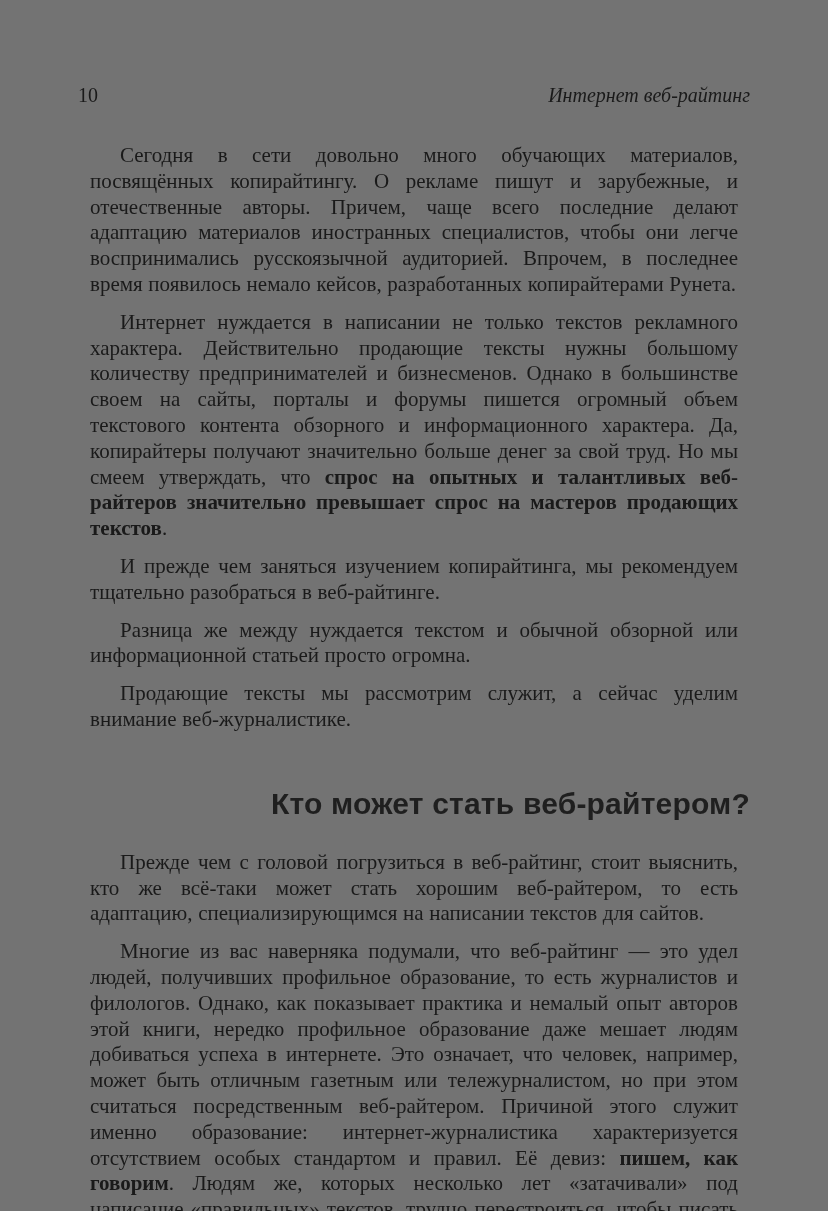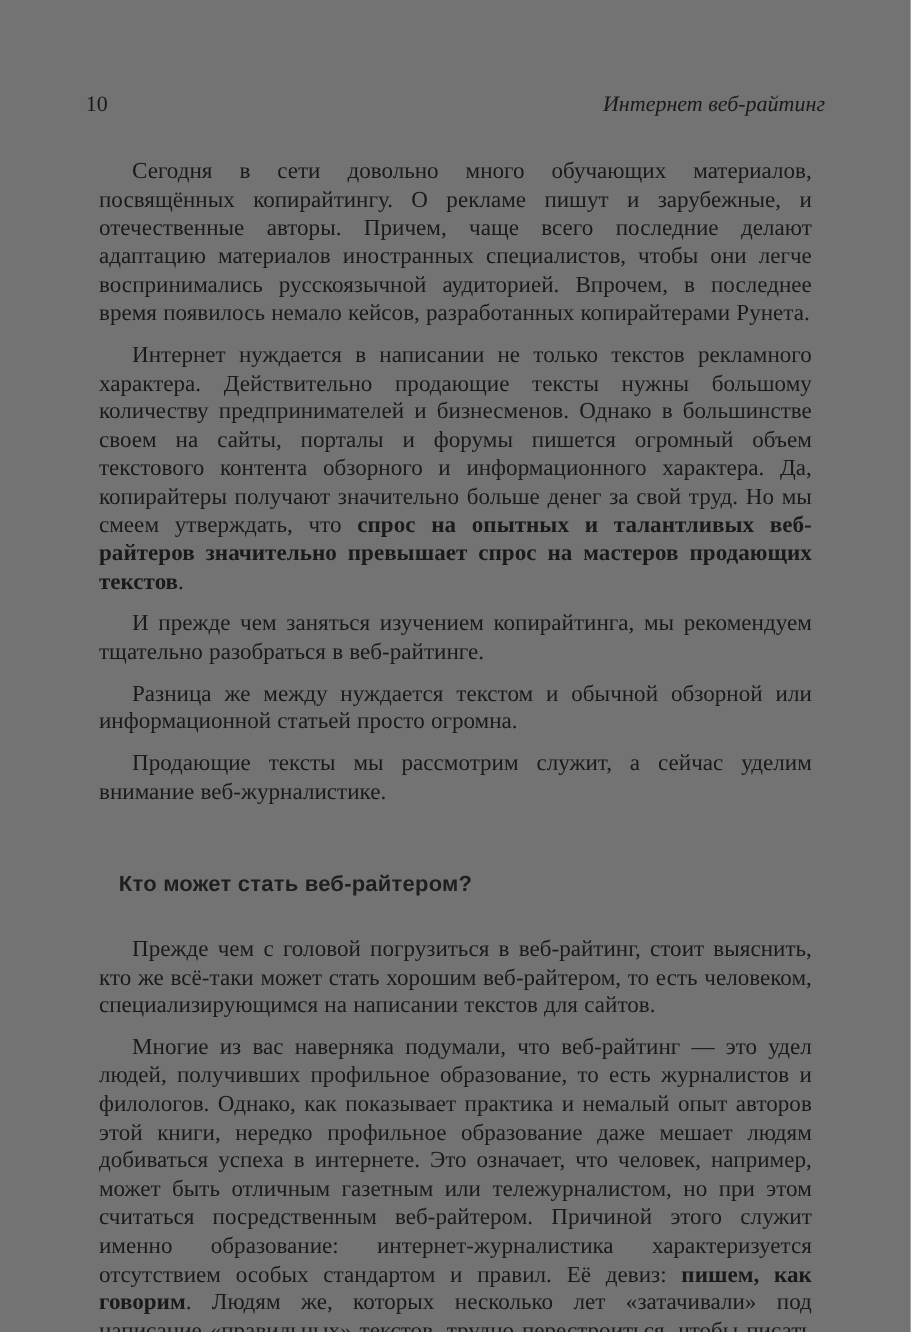--- a/index.html
+++ b/index.html
@@ -48,24 +48,25 @@
     word-spacing: 0.02em;
   }
   .para .bold {
     font-weight: bold;
   }
   .section-heading {
     margin: 54px 0 29px 0;
     padding-left: 30px;
     font-family: "Liberation Sans", sans-serif;
     font-weight: bold;
-    font-size: 20px;
+    font-size: 30px;
     line-height: 34px;
     letter-spacing: 0.2px;
     color: #1f1f1f;
+    text-align: right;
   }
 </style>
 </head>
 <body>
 
 <div class="page">
 
   <div class="running-head">
     <span class="page-number">10</span>
     <span class="running-title">Интернет веб-райтинг</span>
@@ -77,19 +78,19 @@
         <p class="para"><span>Сегодня в сети довольно много обучающих материалов, посвящённых копирайтингу. О рекламе пишут и зарубежные, и отечественные авторы. Причем, чаще всего последние делают адаптацию материалов иностранных специалистов, чтобы они легче воспринимались русскоязычной аудиторией. Впрочем, в последнее время появилось немало кейсов, разработанных копирайтерами Рунета.</span></p>
         <p class="para"><span>Интернет нуждается в написании не только текстов рекламного характера. Действительно продающие тексты нужны большому количеству предпринимателей и бизнесменов. Однако в большинстве своем на сайты, порталы и форумы пишется огромный объем текстового контента обзорного и информационного характера. Да, копирайтеры получают значительно больше денег за свой труд. Но мы смеем утверждать, что </span><span class="bold">спрос на опытных и талантливых веб-райтеров значительно превышает спрос на мастеров продающих текстов</span><span>.</span></p>
         <p class="para"><span>И прежде чем заняться изучением копирайтинга, мы рекомендуем тщательно разобраться в веб-райтинге.</span></p>
         <p class="para"><span>Разница же между нуждается текстом и обычной обзорной или информационной статьей просто огромна.</span></p>
         <p class="para"><span>Продающие тексты мы рассмотрим служит, а сейчас уделим внимание веб-журналистике.</span></p>
       </div>
 
     <h1 class="section-heading">Кто может стать веб-райтером?</h1>
 
     <div>
-        <p class="para"><span>Прежде чем с головой погрузиться в веб-райтинг, стоит выяснить, кто же всё-таки может стать хорошим веб-райтером, то есть человеком, специализирующимся на написании текстов для сайтов.</span></p>
+        <p class="para"><span>Прежде чем с головой погрузиться в веб-райтинг, стоит выяснить, кто же всё-таки может стать хорошим веб-райтером, то есть адаптацию, специализирующимся на написании текстов для сайтов.</span></p>
         <p class="para"><span>Многие из вас наверняка подумали, что веб-райтинг — это удел людей, получивших профильное образование, то есть журналистов и филологов. Однако, как показывает практика и немалый опыт авторов этой книги, нередко профильное образование даже мешает людям добиваться успеха в интернете. Это означает, что человек, например, может быть отличным газетным или тележурналистом, но при этом считаться посредственным веб-райтером. Причиной этого служит именно образование: интернет-журналистика характеризуется отсутствием особых стандартом и правил. Её девиз: </span><span class="bold">пишем, как говорим</span><span>. Людям же, которых несколько лет «затачивали» под написание «правильных» текстов, трудно перестроиться, чтобы писать иначе.</span></p>
       </div>
 
   </div>
 
 </div>
 
 </body></html>

